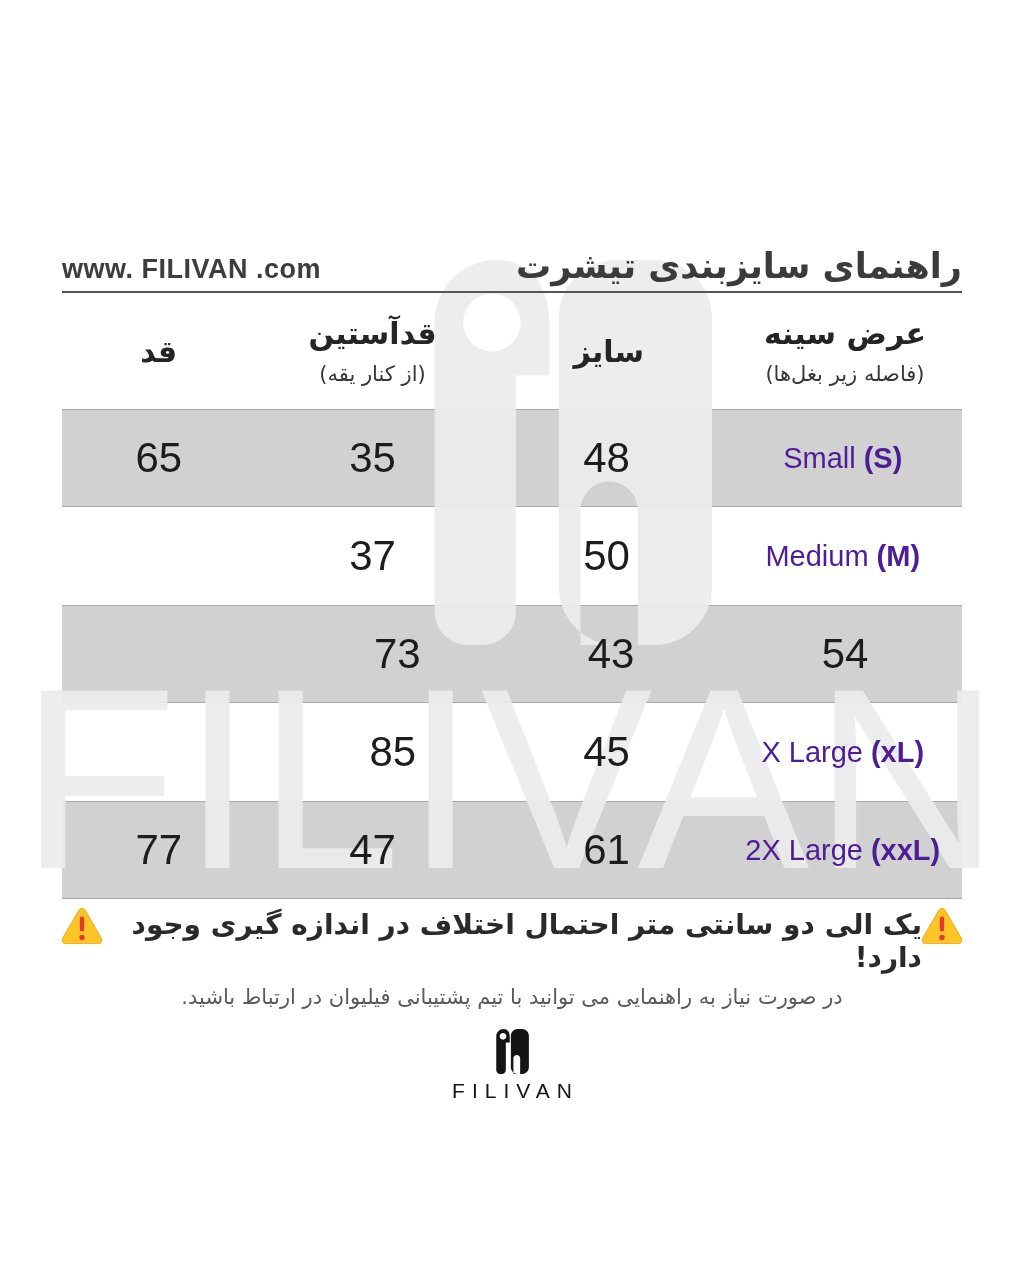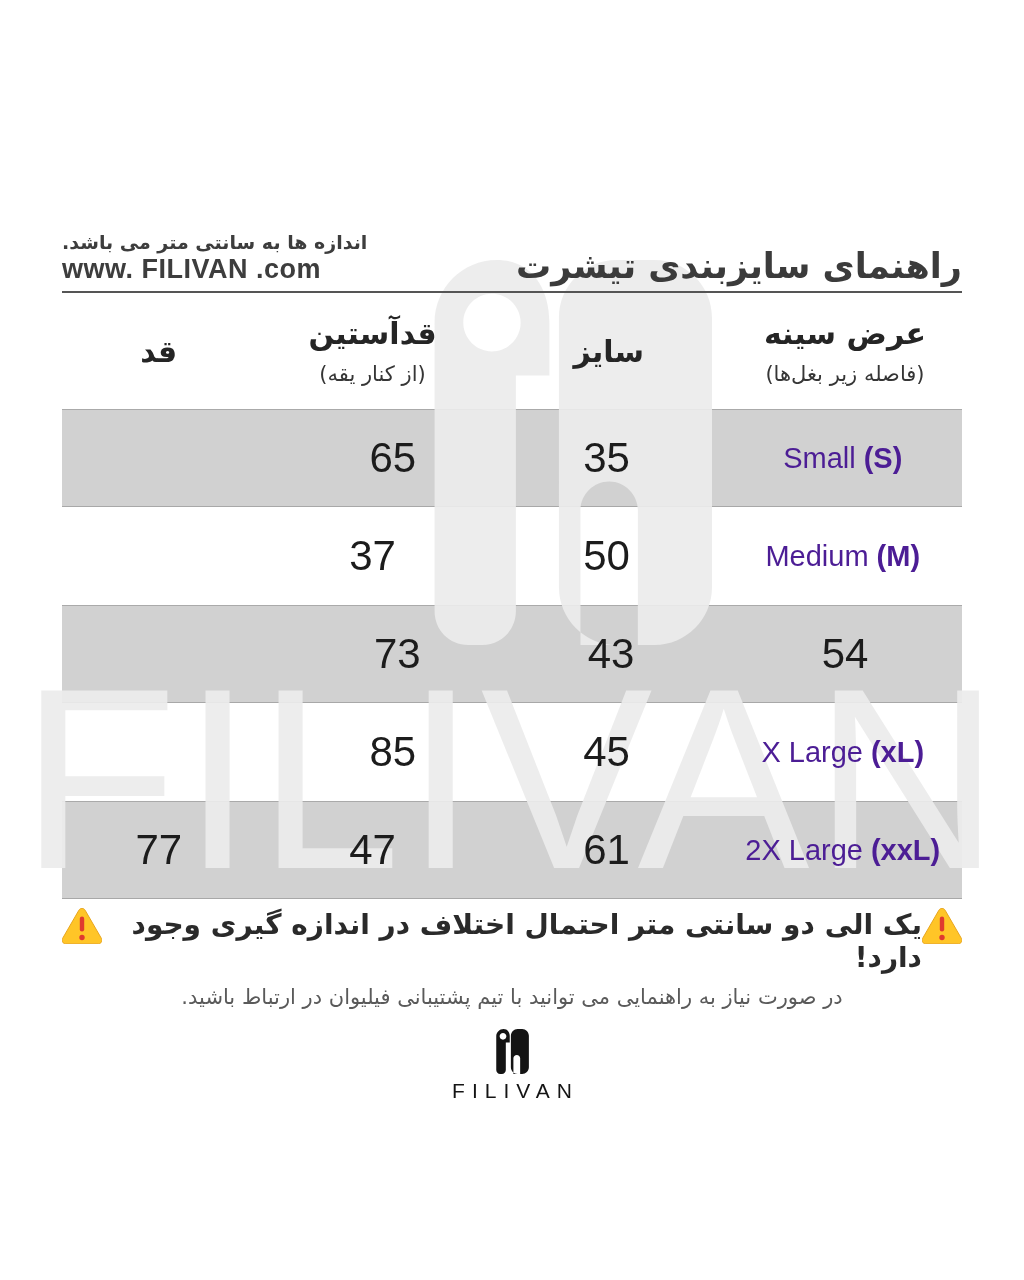--- a/index.html
+++ b/index.html
@@ -108,21 +108,20 @@
     <use href="#sym-elephant"></use>
   </svg>
   <div class="wm-text">FILIVAN</div>
 </div>
 
 <div class="content">
 
   <div class="topbar">
     <div class="page-title">راهنمای سایزبندی تیشرت</div>
     <div class="note-block">
-      <div class="units-note">اندازه ها به سانتی متر می باشد.</div>
       <div class="website">www. FILIVAN .com</div>
     </div>
   </div>
 
   <hr class="rule">
 
   <div class="size-table">
 
     <div class="thead">
       <div class="col c1 th">
@@ -138,20 +137,21 @@
       </div>
       <div class="col c3 th">
         <div class="th-main">قد</div>
       </div>
     </div>
 
     <div class="trow">
       <div class="col c0">
         <span class="size-label"><span>Small</span><span class="size-code">(S)</span></span>
       </div>
+      <div class="col c1 num">48</div>
       <div class="col c2 num">35</div>
       <div class="col c3 num">65</div>
     </div>
 
     <div class="trow">
       <div class="col c0">
         <span class="size-label"><span>Medium</span><span class="size-code">(M)</span></span>
       </div>
       <div class="col c1 num">50</div>
       <div class="col c2 num">37</div>

